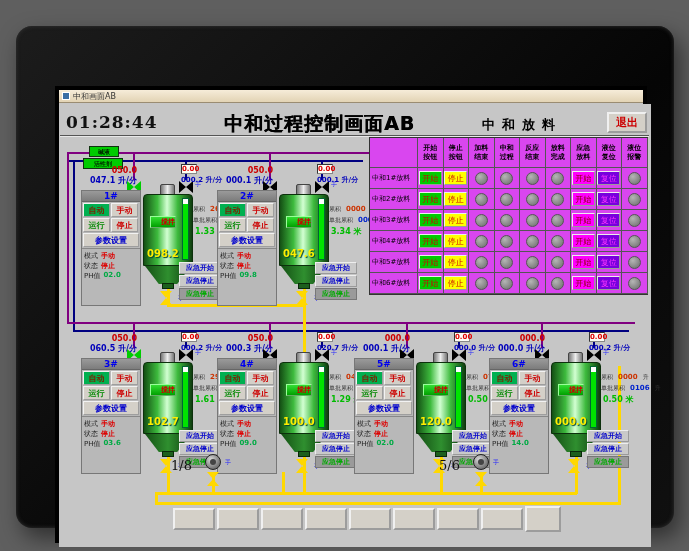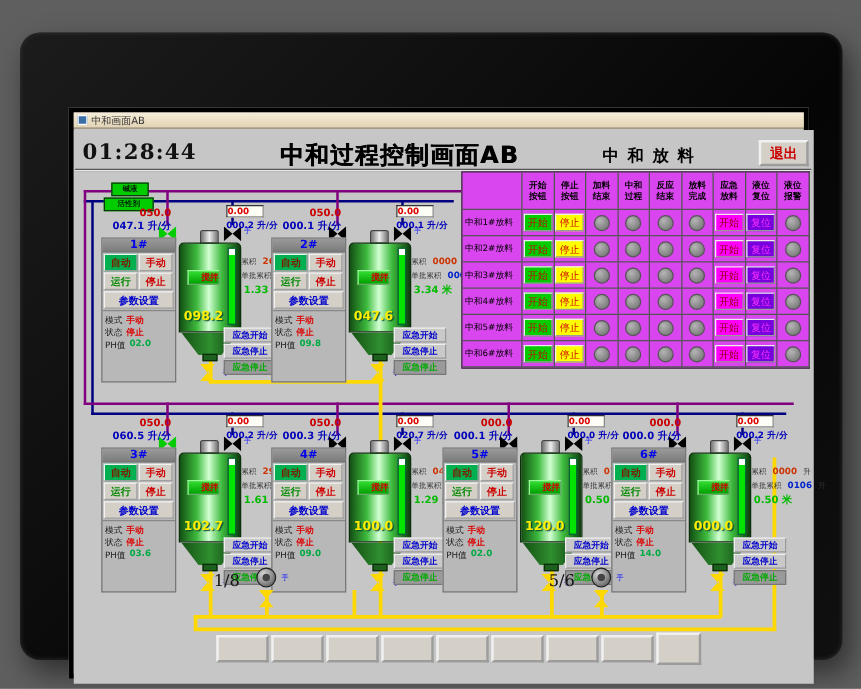--- a/index.html
+++ b/index.html
@@ -47,21 +47,21 @@
   .flows .set { font-size:8px; font-weight:bold; color:#cc0000; }
   .flows .flow { font-size:8px; font-weight:bold; color:#0000bb; white-space:nowrap; }
   .valve { position:absolute; width:14px; height:12px; color:#000; }
   .valve.v1 { left:46px; top:12px; }
   .valve.v2 { left:98px; top:12px; }
   .valve.open { color:#00cc00; }
   .mark { position:absolute; font-size:6px; color:#2222ff; }
   .m1 { left:114px; top:14px; }
   .m2 { left:97px; top:128px; }
   .meter { position:absolute; left:100px; top:-2px; width:38px; }
-  .mbox { width:30px; height:10px; background:#fdfdf5; border:1px inset #888;
+  .mbox { width:16px; height:10px; background:#fdfdf5; border:1px inset #888;
     color:#dd0000; font-size:7px; font-weight:bold; text-align:left; line-height:8px; }
   .mflow { font-size:7px; font-weight:bold; color:#0000bb; white-space:nowrap; margin-top:1px; }
 
   .panel { position:absolute; left:0; top:24px; width:60px; height:116px;
     background:#b8b8b8; border:1px solid #777; }
   .phead { height:11px; background:linear-gradient(180deg,#9a9a9a,#7c7c7c);
     color:#0000ee; font-size:9px; font-weight:bold; text-align:center; line-height:11px;
     border-bottom:1px solid #666; }
   .pbtns { padding:1px; display:flex; flex-wrap:wrap; gap:1px; }
   .pb { width:27px; height:14px; background:#d4d0c8; border:1px outset #f2f2f2;

